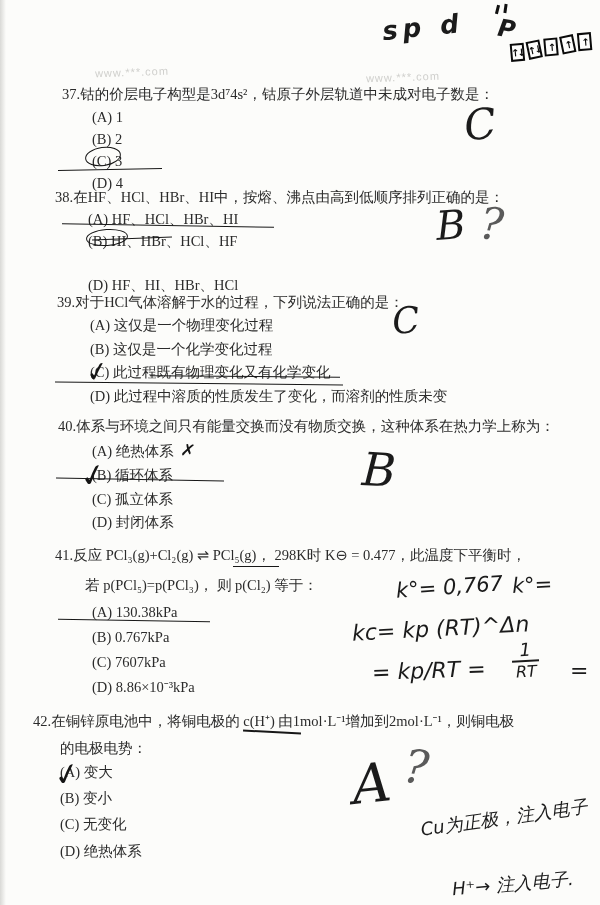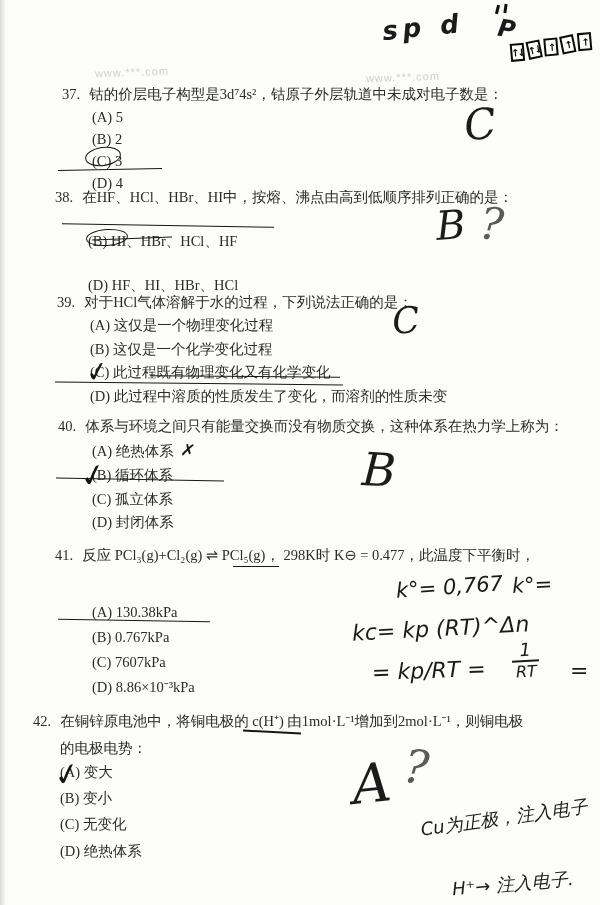--- a/index.html
+++ b/index.html
@@ -17,21 +17,21 @@
     background:linear-gradient(to right, #d9d9d6, rgba(255,255,255,0));
   }
   .wm {
     position:absolute; font-size:11px; color:#cfcfcc;
     font-family:"Liberation Sans", sans-serif; transform:rotate(-2deg);
     letter-spacing:1px; white-space:nowrap;
   }
   .line {
     position:absolute; white-space:nowrap; font-size:14.5px; line-height:19px;
   }
-  .head { display:flex; gap:9px; }
+  .head { display:flex; }
   .qnum { font-weight:400; }
   
   .hw {
     position:absolute; font-family:"DejaVu Sans", sans-serif;
     color:#1b1b1b; white-space:nowrap; font-style:italic;
   }
   .hw.big { font-family:"DejaVu Serif", serif; font-weight:400; }
   .hw.light { color:#5a5a5a; }
   .mline { position:absolute; border-top:1.6px solid #171717; height:0; }
   .mline.thick { border-top-width:2.4px; }
@@ -70,32 +70,33 @@
     <span class="obox">↑↓</span>
     <span class="obox">↑</span>
     <span class="obox">↑</span>
     <span class="obox">↑</span>
   </div>
 
   <div class="line head" style="left:62px;top:85px">
     <span class="qnum">37.</span>
     <span>钴的价层电子构型是3d⁷4s²，钴原子外层轨道中未成对电子数是：</span>
   </div>
-  <div class="line" style="left:92px;top:108px">(A) 5</div>
+  <div class="line" style="left:92px;top:108px">(A) 1</div>
   <div class="line" style="left:92px;top:130px">(B) 2</div>
   <div class="line" style="left:92px;top:152px">(C) 3</div>
   <div class="line" style="left:92px;top:174px">(D) 4</div>
   <div class="ellipse" style="left:85px;top:147px;width:36px;height:19px;transform:rotate(-8deg)"></div>
   <div class="mline" style="left:58px;top:169px;width:104px;transform:rotate(-1deg)"></div>
   <div class="hw big" style="left:464px;top:100px;font-size:42px;transform:rotate(-7deg)">C</div>
 
   <div class="line head" style="left:55px;top:188px">
     <span class="qnum">38.</span>
     <span>在HF、HCl、HBr、HI中，按熔、沸点由高到低顺序排列正确的是：</span>
   </div>
+  <div class="line" style="left:88px;top:210px">(A) HF、HCl、HBr、HI</div>
   <div class="line" style="left:88px;top:232px">(B) HI、HBr、HCl、HF</div>
   <div class="line" style="left:88px;top:276px">(D) HF、HI、HBr、HCl</div>
   <div class="mline" style="left:62px;top:225px;width:212px;transform:rotate(1deg)"></div>
   <div class="ellipse" style="left:86px;top:229px;width:42px;height:17px;transform:rotate(-4deg)"></div>
   <div class="mline" style="left:92px;top:238px;width:80px;transform:rotate(-2deg)"></div>
   <div class="hw big" style="left:436px;top:202px;font-size:40px;transform:rotate(-4deg)">B</div>
   <div class="hw big light" style="left:480px;top:198px;font-size:44px;transform:rotate(5deg)">?</div>
 
   <div class="line head" style="left:57px;top:293px">
     <span class="qnum">39.</span>
@@ -120,20 +121,21 @@
   <div class="line" style="left:92px;top:513px">(D) 封闭体系</div>
   <div class="check" style="left:181px;top:440px;font-size:17px;transform:rotate(10deg)">✗</div>
   <div class="check" style="left:80px;top:457px;font-size:31px;transform:rotate(-12deg)">✓</div>
   <div class="mline" style="left:56px;top:479px;width:168px;transform:rotate(1deg)"></div>
   <div class="hw big" style="left:362px;top:443px;font-size:46px;transform:rotate(3deg)">B</div>
 
   <div class="line head" style="left:55px;top:546px">
     <span class="qnum">41.</span>
     <span>反应 PCl₃(g)+Cl₂(g) ⇌ PCl₅(g)，  298K时 K⊖ = 0.477，此温度下平衡时，</span>
   </div>
+  <div class="line" style="left:85px;top:576px">若 p(PCl₅)=p(PCl₃)，  则 p(Cl₂) 等于：</div>
   <div class="line" style="left:92px;top:603px">(A) 130.38kPa</div>
   <div class="line" style="left:92px;top:628px">(B) 0.767kPa</div>
   <div class="line" style="left:92px;top:653px">(C) 7607kPa</div>
   <div class="line" style="left:92px;top:678px">(D) 8.86×10⁻³kPa</div>
   <div class="mline" style="left:233px;top:566px;width:46px"></div>
   <div class="mline" style="left:58px;top:620px;width:152px;transform:rotate(1deg)"></div>
   <div class="hw" style="left:396px;top:575px;font-size:21px;transform:rotate(-4deg)">k°= 0,767</div>
   <div class="hw" style="left:512px;top:573px;font-size:21px;transform:rotate(-3deg)">k°=</div>
   <div class="hw" style="left:352px;top:616px;font-size:22px;transform:rotate(-3deg)">kc= kp (RT)^Δn</div>
   <div class="hw" style="left:372px;top:658px;font-size:22px;transform:rotate(-2deg)">= kp/RT  =</div>

